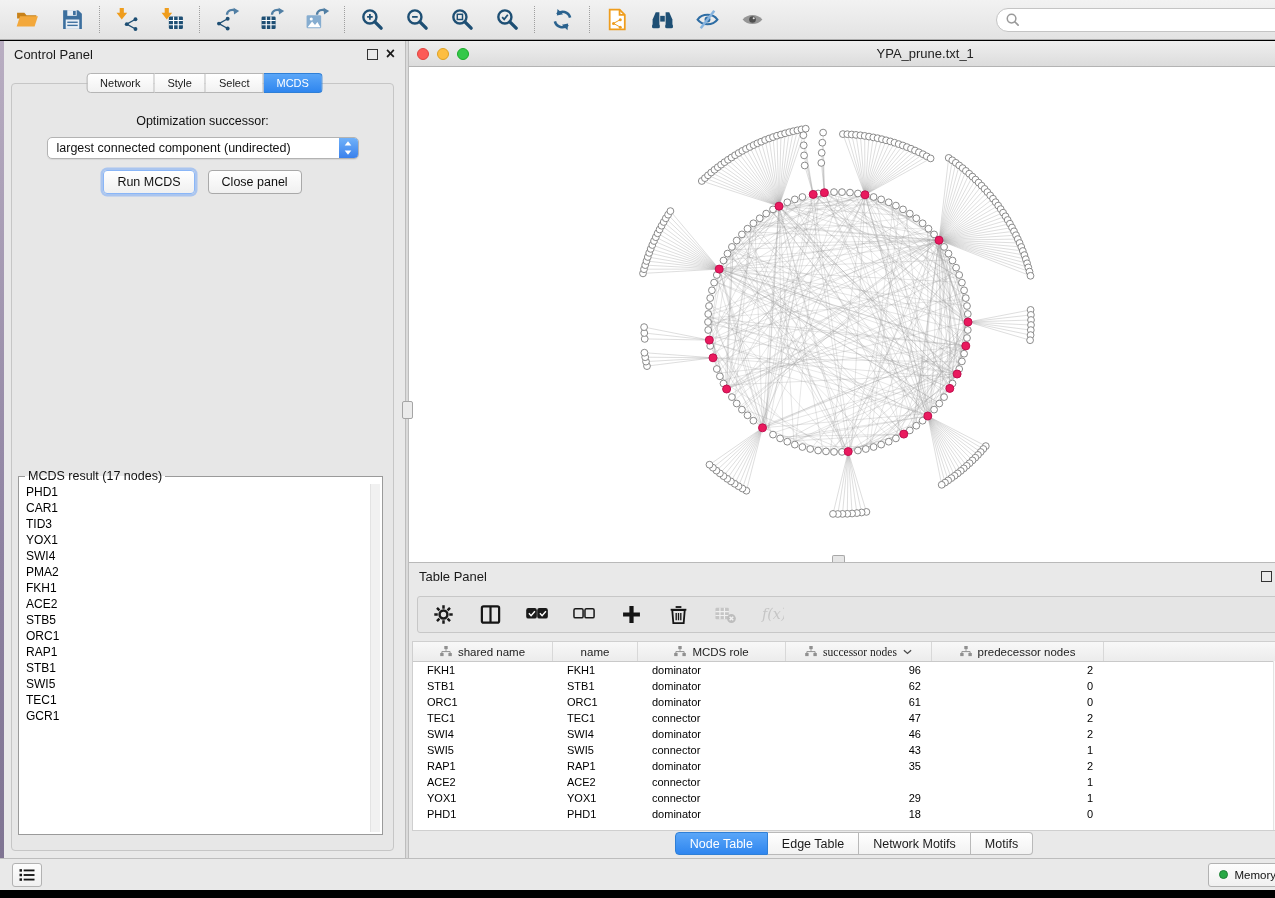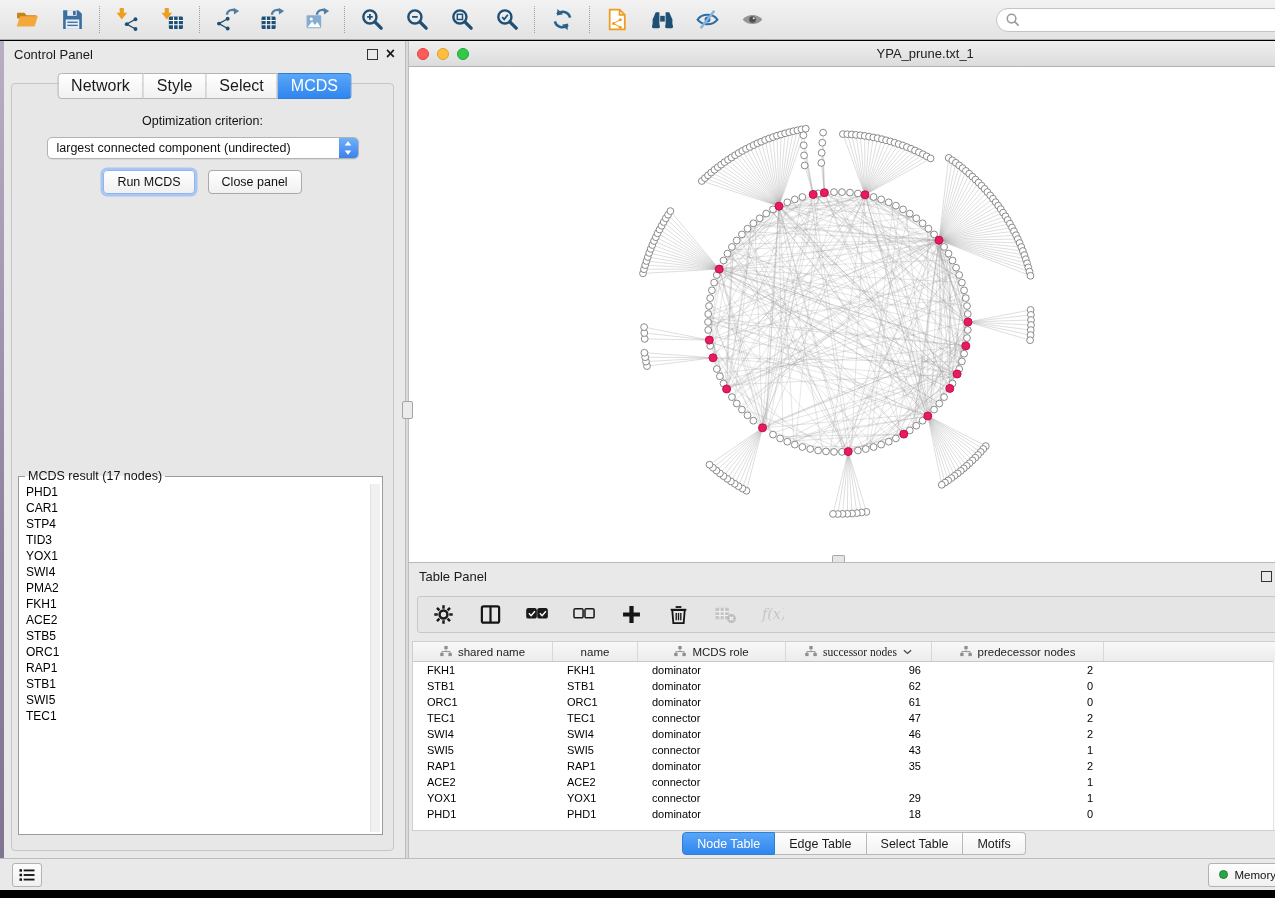--- a/index.html
+++ b/index.html
@@ -18,21 +18,21 @@
   #wallpaper-left{position:absolute;left:0;top:41px;width:4px;bottom:8px;background:linear-gradient(#b9aec2,#8d81a0 60%,#7e7391);}
   #wallpaper-bottom{position:absolute;left:0;bottom:0;width:100%;height:8px;background:linear-gradient(90deg,#2c3d59,#1d2a42 25%,#35466a 55%,#243željeno 0),linear-gradient(90deg,#2c3d59,#1d2a42 30%,#35466a 60%,#222f4a);}
 
   
   #control-panel{position:absolute;left:4px;top:41px;width:401px;bottom:40px;background:#e9e9e9;}
   .panel-header{height:26px;display:flex;align-items:center;padding:0 10px;font-size:13px;color:#1a1a1a;}
   .win-controls{margin-left:auto;display:flex;align-items:center;gap:8px;}
   .float-box{width:9px;height:9px;border:1.5px solid #333;display:inline-block;}
   .close-x{font-size:16px;font-weight:bold;color:#1a1a1a;line-height:1;}
   #cp-tabs{position:absolute;top:32px;left:50%;transform:translateX(-50%);display:flex;z-index:2;}
-  .seg-t{background:linear-gradient(#ffffff,#f1f1f1);border:1px solid #b5b5b5;border-left:none;padding:3px 13px;font-size:16px;color:#1a1a1a;cursor:pointer;white-space:nowrap;}
+  .seg-t{background:linear-gradient(#ffffff,#f1f1f1);border:1px solid #b5b5b5;border-left:none;padding:3px 13px;font-size:11px;color:#1a1a1a;cursor:pointer;white-space:nowrap;}
   .seg-t:first-child{border-left:1px solid #b5b5b5;border-radius:4px 0 0 4px;}
   .seg-t:last-child{border-radius:0 4px 4px 0;}
   .seg-t.active{background:linear-gradient(#5aa6f8,#2f86ef);border-color:#2f7fd6;color:#fff;}
   #cp-body{position:absolute;left:7px;right:11px;top:42px;bottom:7px;background:#e7e7e7;border:1px solid #c6c6c6;border-radius:4px;}
   .opt-label{margin-top:30px;text-align:center;font-size:12.5px;color:#111;}
   .opt-select{width:312px;height:22px;margin:9px auto 0;background:#fff;border:1px solid #b3b3b3;border-radius:5px;display:flex;align-items:center;font-size:12.5px;box-sizing:border-box;box-shadow:0 1px 1px rgba(0,0,0,.07);cursor:pointer;}
   .opt-select .val{flex:1;padding-left:9px;white-space:nowrap;overflow:hidden;color:#111;}
   .stepper{width:19px;height:20px;border-radius:0 4px 4px 0;background:linear-gradient(#70b1f9,#3a81ec);display:flex;align-items:center;justify-content:center;}
   .btn-row{display:flex;justify-content:center;gap:13px;margin-top:11px;}
   .btn{height:22px;padding:0 13px;font-size:12.5px;background:linear-gradient(#ffffff,#f0f0f0);border:1px solid #a9a9a9;border-radius:4px;display:flex;align-items:center;color:#111;cursor:pointer;}
@@ -308,52 +308,52 @@
         <span class="close-x">×</span>
       </span>
     </div>
     <div id="cp-tabs">
         <div class="seg-t">Network</div>
         <div class="seg-t">Style</div>
         <div class="seg-t">Select</div>
         <div class="seg-t active">MCDS</div>
       </div>
     <div id="cp-body">
-      <div class="opt-label">Optimization criterion:</div>
+      <div class="opt-label">Optimization successor:</div>
       <div class="opt-select">
         <span class="val">largest connected component (undirected)</span>
         <span class="stepper">
           <svg viewBox="0 0 10 18" width="10" height="18">
               <path d="M5 2.2L8.3 6.4H1.7Z" fill="#fff"></path>
               <path d="M5 15.8L1.7 11.6H8.3Z" fill="#fff"></path>
             </svg>
         </span>
       </div>
       <div class="btn-row">
         <div class="btn focus">Run MCDS</div>
         <div class="btn">Close panel</div>
       </div>
       <fieldset id="mcds-fieldset">
         <legend>MCDS result (17 nodes)</legend>
         <div id="mcds-list">
             <div class="mcds-item">PHD1</div>
             <div class="mcds-item">CAR1</div>
-            <div class="mcds-item">STP4</div>
             <div class="mcds-item">TID3</div>
             <div class="mcds-item">YOX1</div>
             <div class="mcds-item">SWI4</div>
             <div class="mcds-item">PMA2</div>
             <div class="mcds-item">FKH1</div>
             <div class="mcds-item">ACE2</div>
             <div class="mcds-item">STB5</div>
             <div class="mcds-item">ORC1</div>
             <div class="mcds-item">RAP1</div>
             <div class="mcds-item">STB1</div>
             <div class="mcds-item">SWI5</div>
             <div class="mcds-item">TEC1</div>
+            <div class="mcds-item">GCR1</div>
           </div>
         <div class="mcds-track"></div>
       </fieldset>
     </div>
   </div>
 
   <div id="v-splitter"></div>
   <div id="v-split-handle"></div>
 
   <div id="network-window">
@@ -1325,21 +1325,21 @@
             <div class="td r" style="width: 172px;">0</div>
           </div>
         </div>
       <div class="vscroll">
           <div class="vthumb"></div>
         </div>
     </div>
     <div id="tp-tabs">
         <div class="tp-tab active">Node Table</div>
         <div class="tp-tab">Edge Table</div>
-        <div class="tp-tab">Select Table</div>
+        <div class="tp-tab">Network Motifs</div>
         <div class="tp-tab">Motifs</div>
       </div>
   </div>
 
   <div id="status-bar">
     <div id="list-btn">
       <span style="display:flex;">
         <svg viewBox="0 0 24 24" width="20" height="20">
             <g fill="#151515">
               <rect x="3" y="5" width="3" height="3"></rect>

